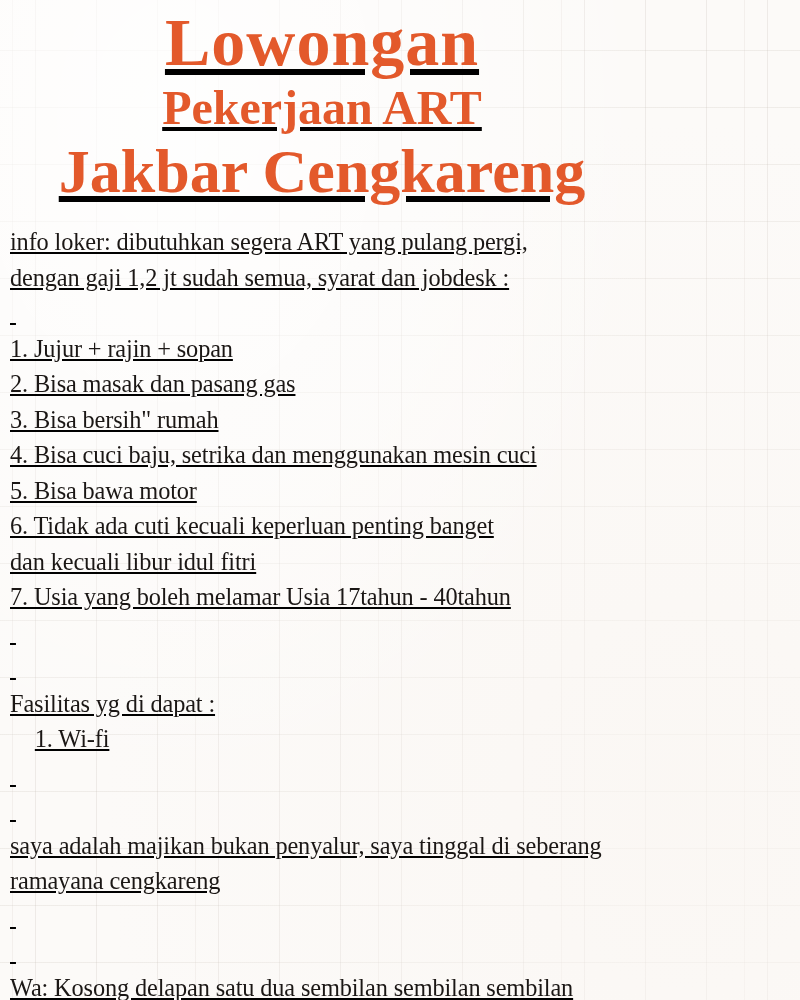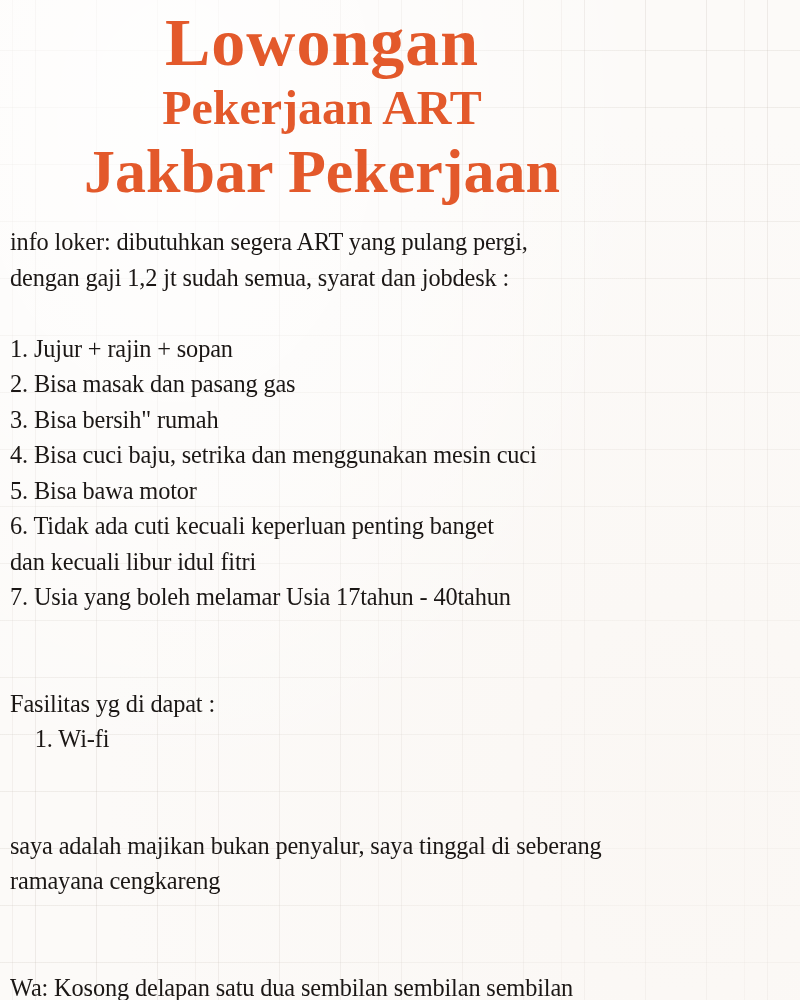--- a/index.html
+++ b/index.html
@@ -52,20 +52,21 @@
     background:
       radial-gradient(ellipse at 22% 12%, rgba(255,255,255,0.85) 0%, rgba(255,255,255,0) 55%),
       radial-gradient(ellipse at 85% 80%, rgba(250,246,242,0.7) 0%, rgba(255,255,255,0) 60%);
   }
 
   .content {
     position: relative;
     z-index: 3;
     width: 644px;
     height: 1000px;
+    text-decoration: underline;
   }
 
   
   .title-block {
     text-align: center;
     padding-top: 6px;
   }
   .title-line {
     color: #E3592B;
     font-family: "Liberation Serif", "DejaVu Serif", serif;
@@ -122,21 +123,21 @@
 
   <div class="grid-layer"></div>
   <div class="grid-layer-2"></div>
   <div class="paper-wash"></div>
 
   <div class="content">
 
     <div class="title-block">
       <div class="title-line title-1">Lowongan</div>
       <div class="title-line title-2">Pekerjaan ART</div>
-      <div class="title-line title-3">Jakbar Pekerjaan</div>
+      <div class="title-line title-3">Jakbar Cengkareng</div>
     </div>
 
     <div class="body-block">
 
       <div class="line">info loker: dibutuhkan segera ART yang pulang pergi,</div>
       <div class="line">dengan gaji 1,2 jt sudah semua, syarat dan jobdesk :</div>
 
       <div class="line blank">&nbsp;</div>
 
       <div class="line">1. Jujur + rajin + sopan</div>

